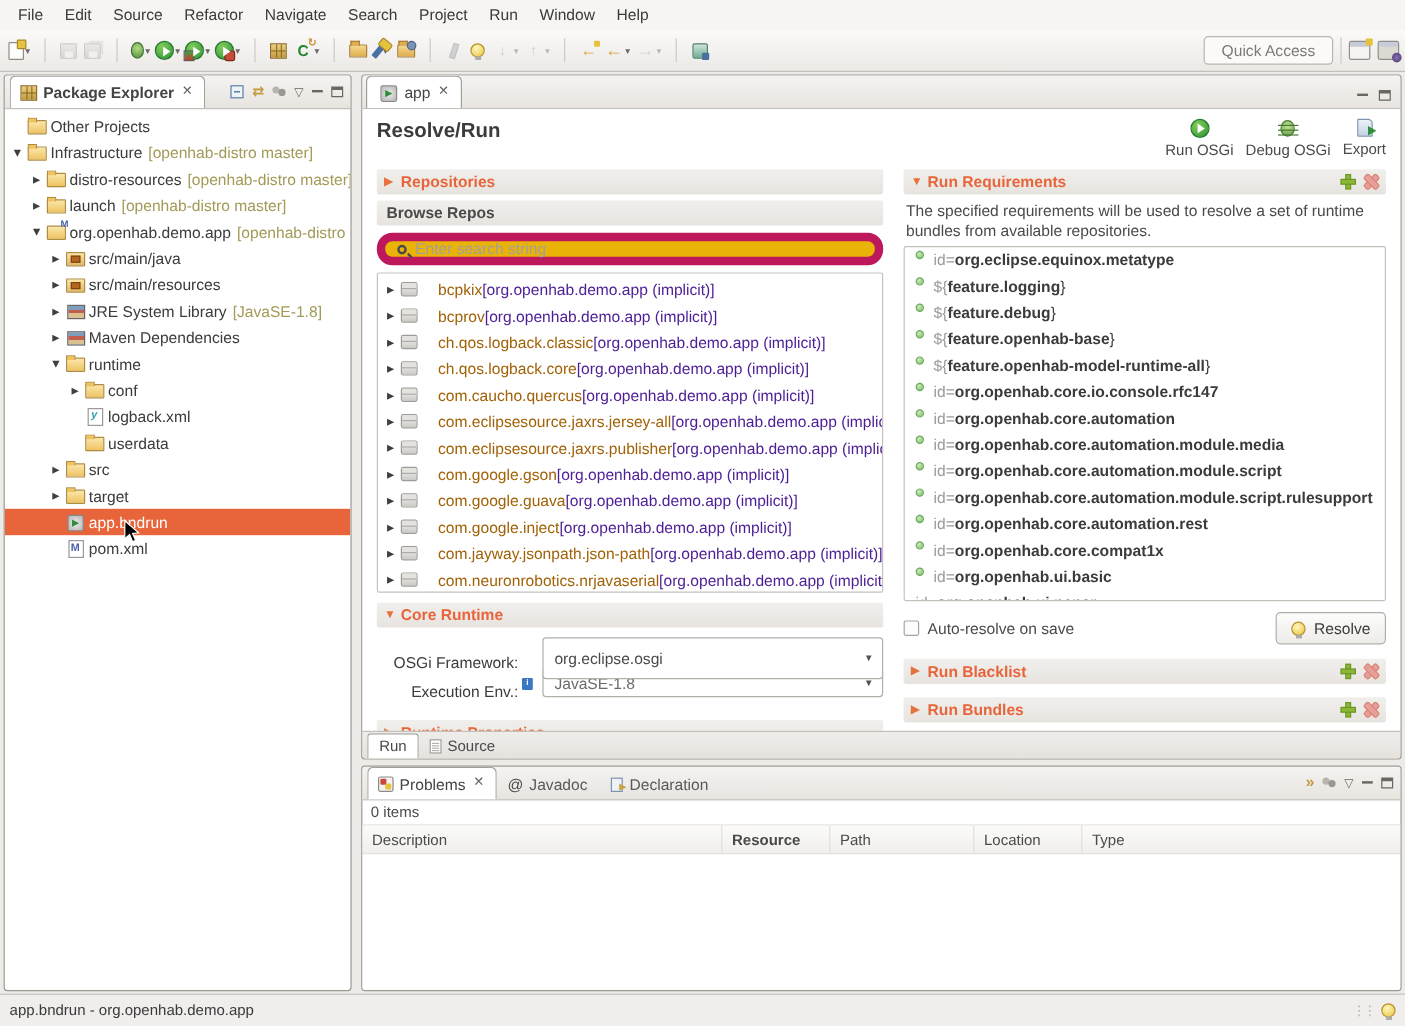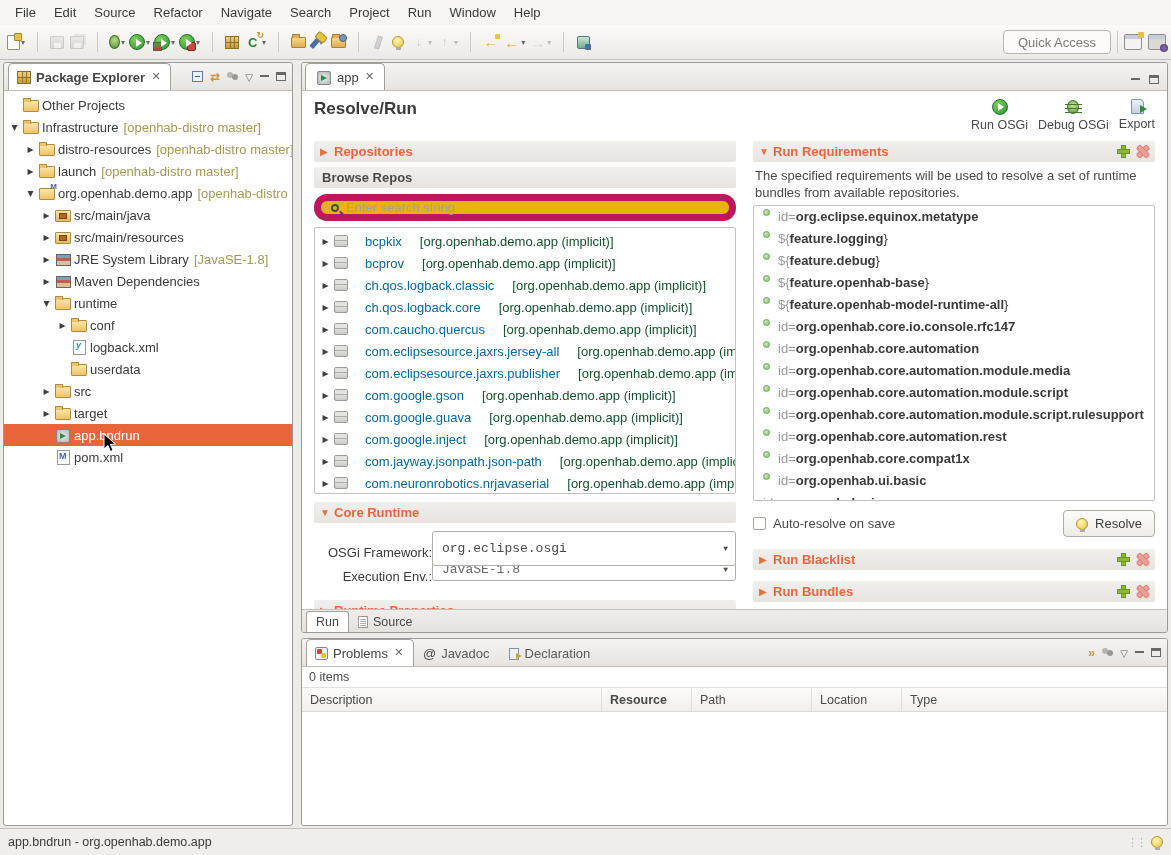--- a/index.html
+++ b/index.html
@@ -146,28 +146,28 @@
   .browse-bar { height:21px; background:linear-gradient(#f1efec,#e7e4e0); display:flex; align-items:center; padding:0 8px; font-size:13px; font-weight:bold; color:#4a4a4a; margin-top:5px; border-radius:2px; }
   .search-box { margin-top:6px; height:27px; border:7px solid #be185d; border-radius:13px; display:flex; align-items:center; padding:0 10px; gap:7px; background:#eab308; }
   .mag { width:8px; height:8px; border:2px solid #4a4a4a; border-radius:50%; position:relative; flex:none; }
   .mag::after { content:""; position:absolute; left:6px; top:6px; width:5px; height:2px; background:#4a4a4a; transform:rotate(45deg); border-radius:1px; }
   .search-input { border:none; outline:none; flex:1; font-size:13px; font-family:inherit; color:#3b3b3b; background:transparent; }
   .search-input::placeholder { color:#a3a09b; }
   .repo-list { margin-top:6px; height:267px; border:1px solid #c5c2bc; border-radius:2px; overflow:hidden; padding-top:2px; }
   .repo-row { height:22px; display:flex; align-items:center; padding-left:4px; white-space:nowrap; font-size:13px; }
   .bicon { width:14px; height:12px; background:linear-gradient(#f4f4f2,#cbcac6); border:1px solid #9e9c98; border-radius:2px; position:relative; flex:none; margin:0 5px 0 2px; }
   .bicon::before { content:""; position:absolute; left:0; top:0; right:0; height:4px; background:#e3e2df; border-bottom:1px solid #aeaca8; }
-  .bname { color:#0369a1;padding-left:12px; }
-  .bdeco { color:#14532d; margin-left:18px; }
+  .bname { color:#a16207;padding-left:12px; }
+  .bdeco { color:#4c1d95; margin-left:0; }
 
   .core-runtime { margin-top:8px; }
   .cr-row { display:flex; margin-top:8px; position:relative; }
   .cr-labels { width:118px; flex:none; text-align:right; font-size:13px; color:#3b3b3b; padding-top:10px; line-height:24px; position:relative; }
   .info-ic { position:absolute; right:-12px; top:34px; width:9px; height:10px; background:#3b78c3; color:#fff; font-size:7px; font-weight:bold; text-align:center; line-height:10px; border-radius:1px; }
-  .cr-combos { flex:1; margin-left:0; position:relative;font-family:Liberation Mono, monospace; }
+  .cr-combos { flex:1; margin-left:20px; position:relative; }
   .combo { border:1px solid #b3afa9; border-radius:3px; background:#fff; display:flex; align-items:center; padding-left:9px; position:relative; font-size:13px; color:#4a4a4a; }
   .combo-arrow { position:absolute; right:7px; font-size:8px; color:#55524e; }
   .combo1 { height:35px; position:relative; z-index:2; }
   .combo2 { height:24px; margin-top:-9px; z-index:1; align-items:flex-end; padding-bottom:3px; color:#6b6b6b; }
   .combo2 .combo-arrow { bottom:6px; }
 
   .rt-props { margin-top:11px; }
 
   
   .req-desc { font-size:13px; color:#4a4a4a; margin:5px 2px 4px 2px; line-height:17px; }

